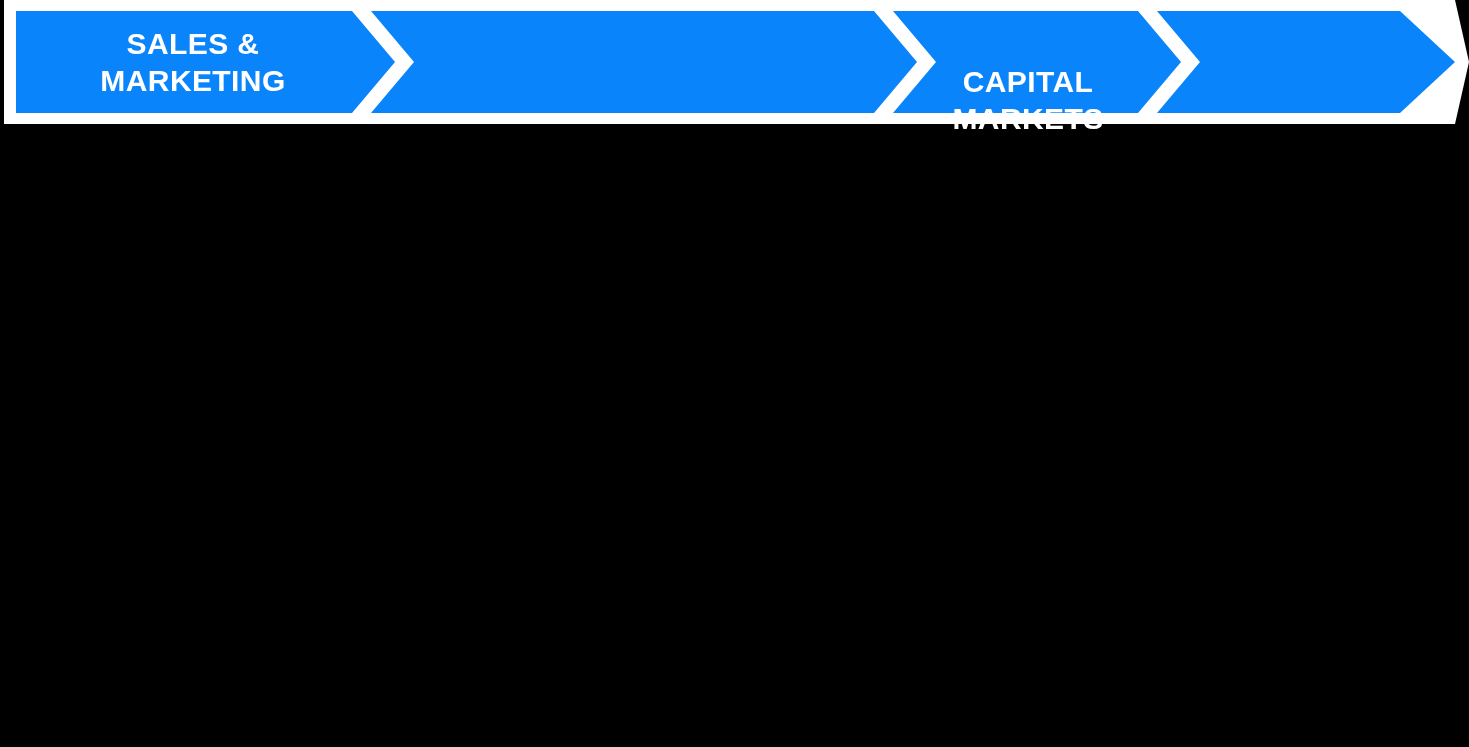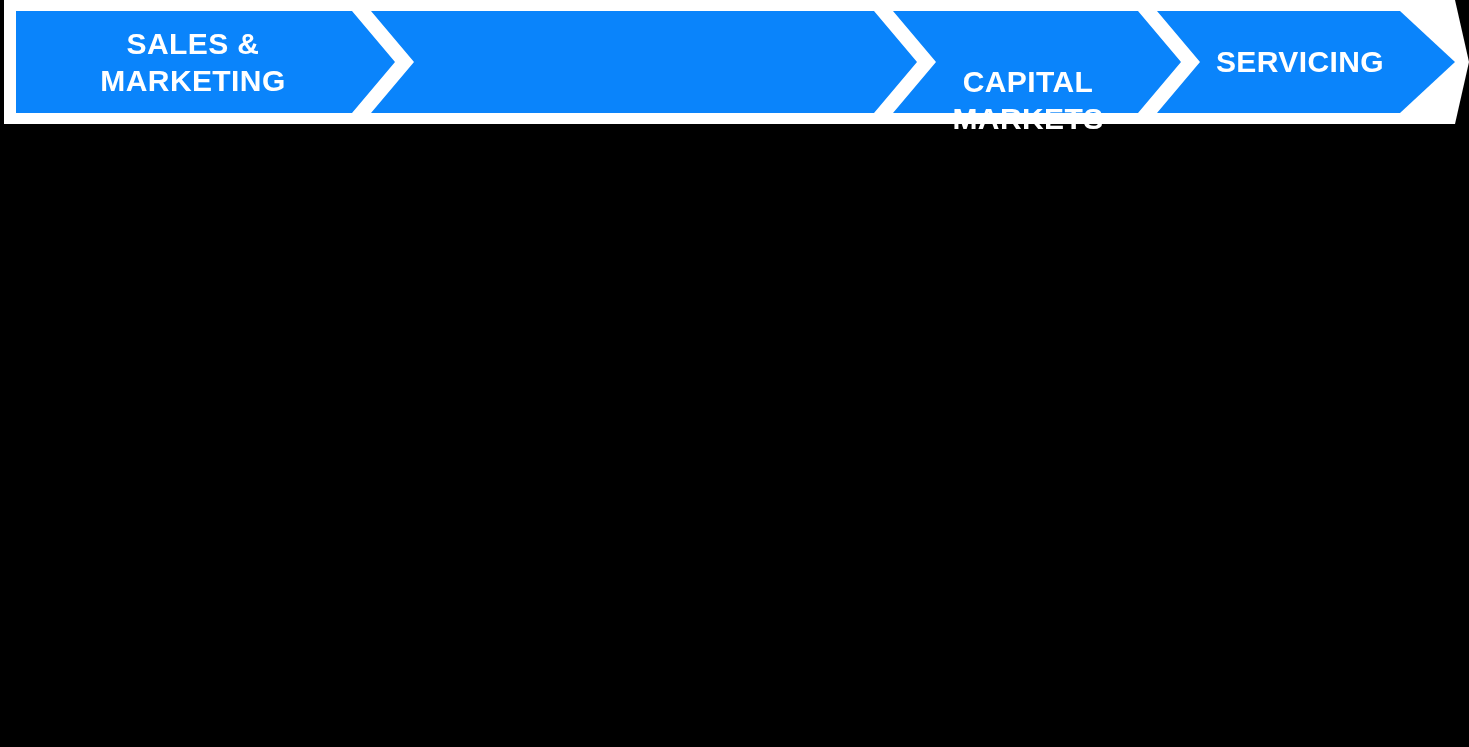--- a/index.html
+++ b/index.html
@@ -94,19 +94,18 @@
       <path fill="#FFFFFF" d="M 1138 11 L 1157 11 L 1200 62 L 1157 113 L 1138 113 L 1181 62 Z"></path>
     </svg>
 
     <div class="stage-label" id="stage-label-0">SALES &amp;
 MARKETING</div>
 
 
     <div class="stage-label" id="stage-label-2">CAPITAL
 MARKETS</div>
 
-    <div class="stage-label" id="stage-label-3">SERVICING</div>
 
   </div>
 
   <div id="content-area"></div>
 
 </div>
 
 </body></html>

